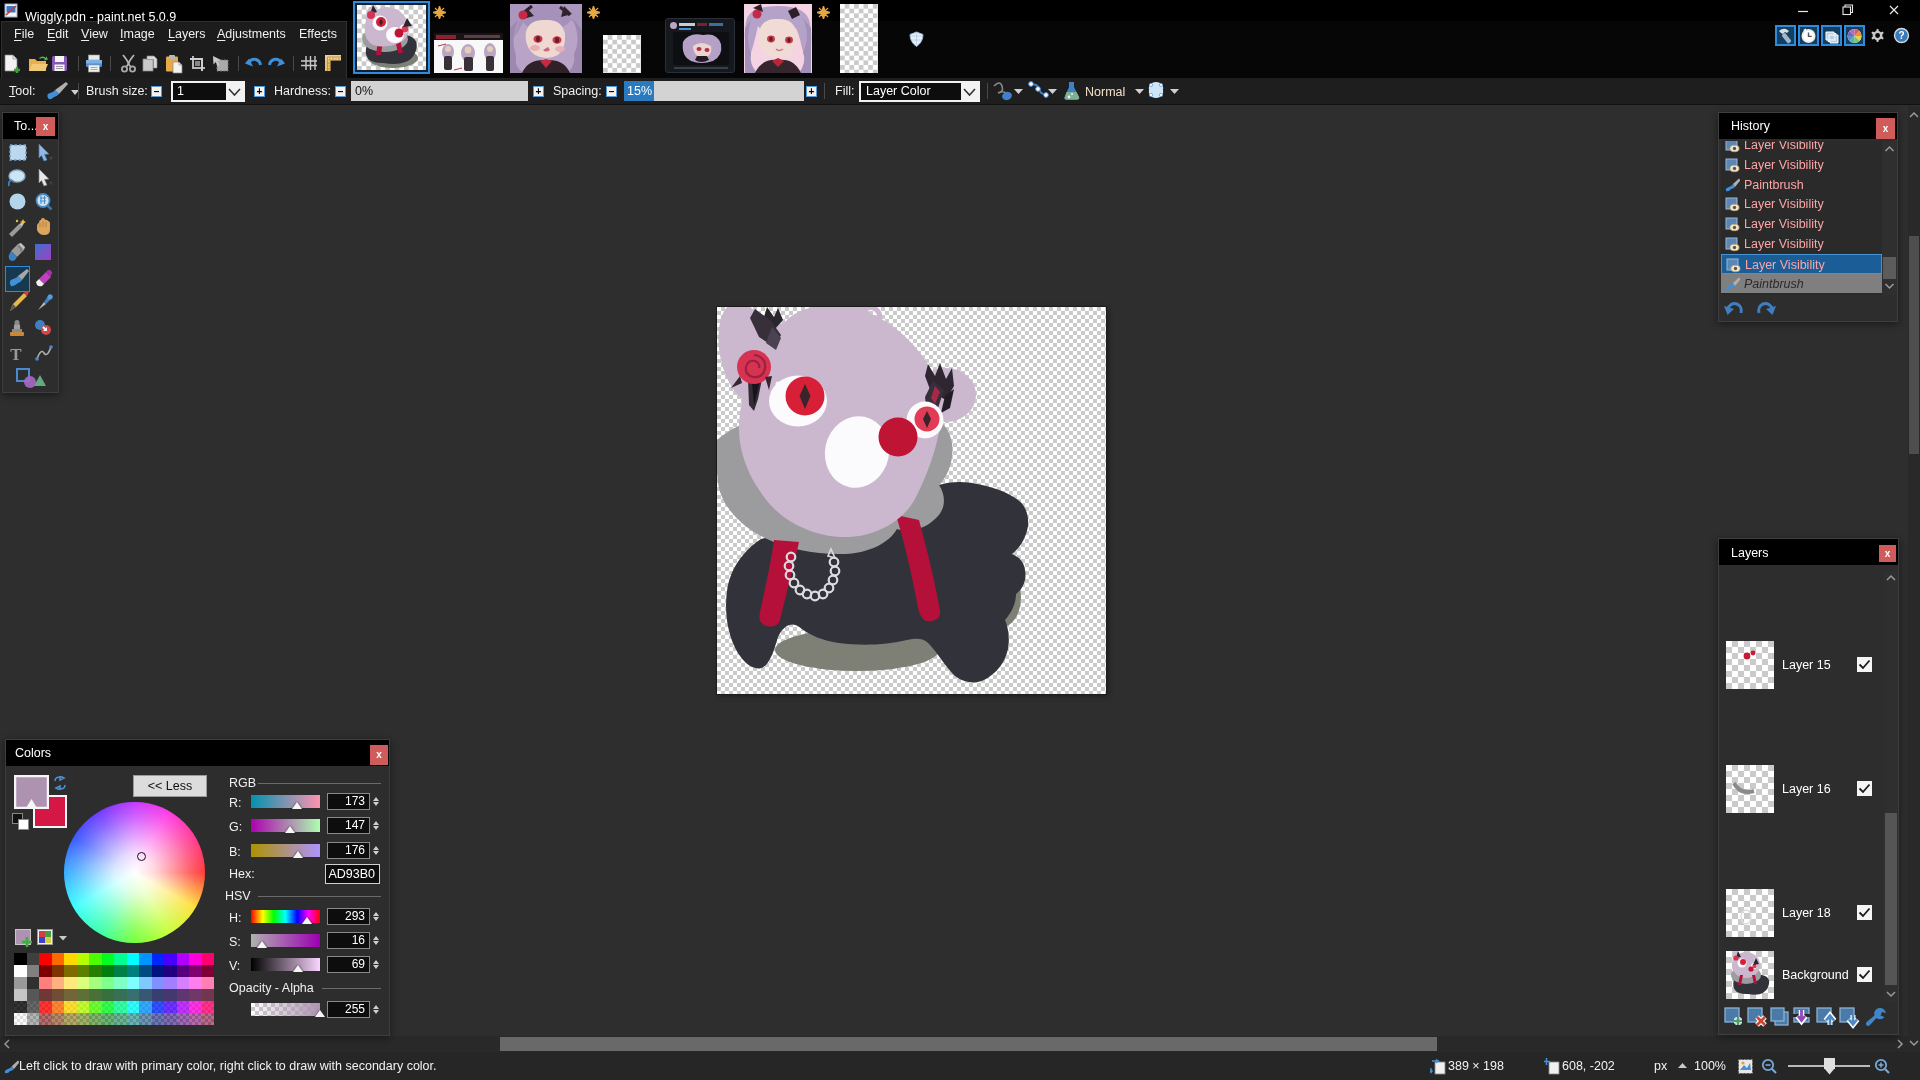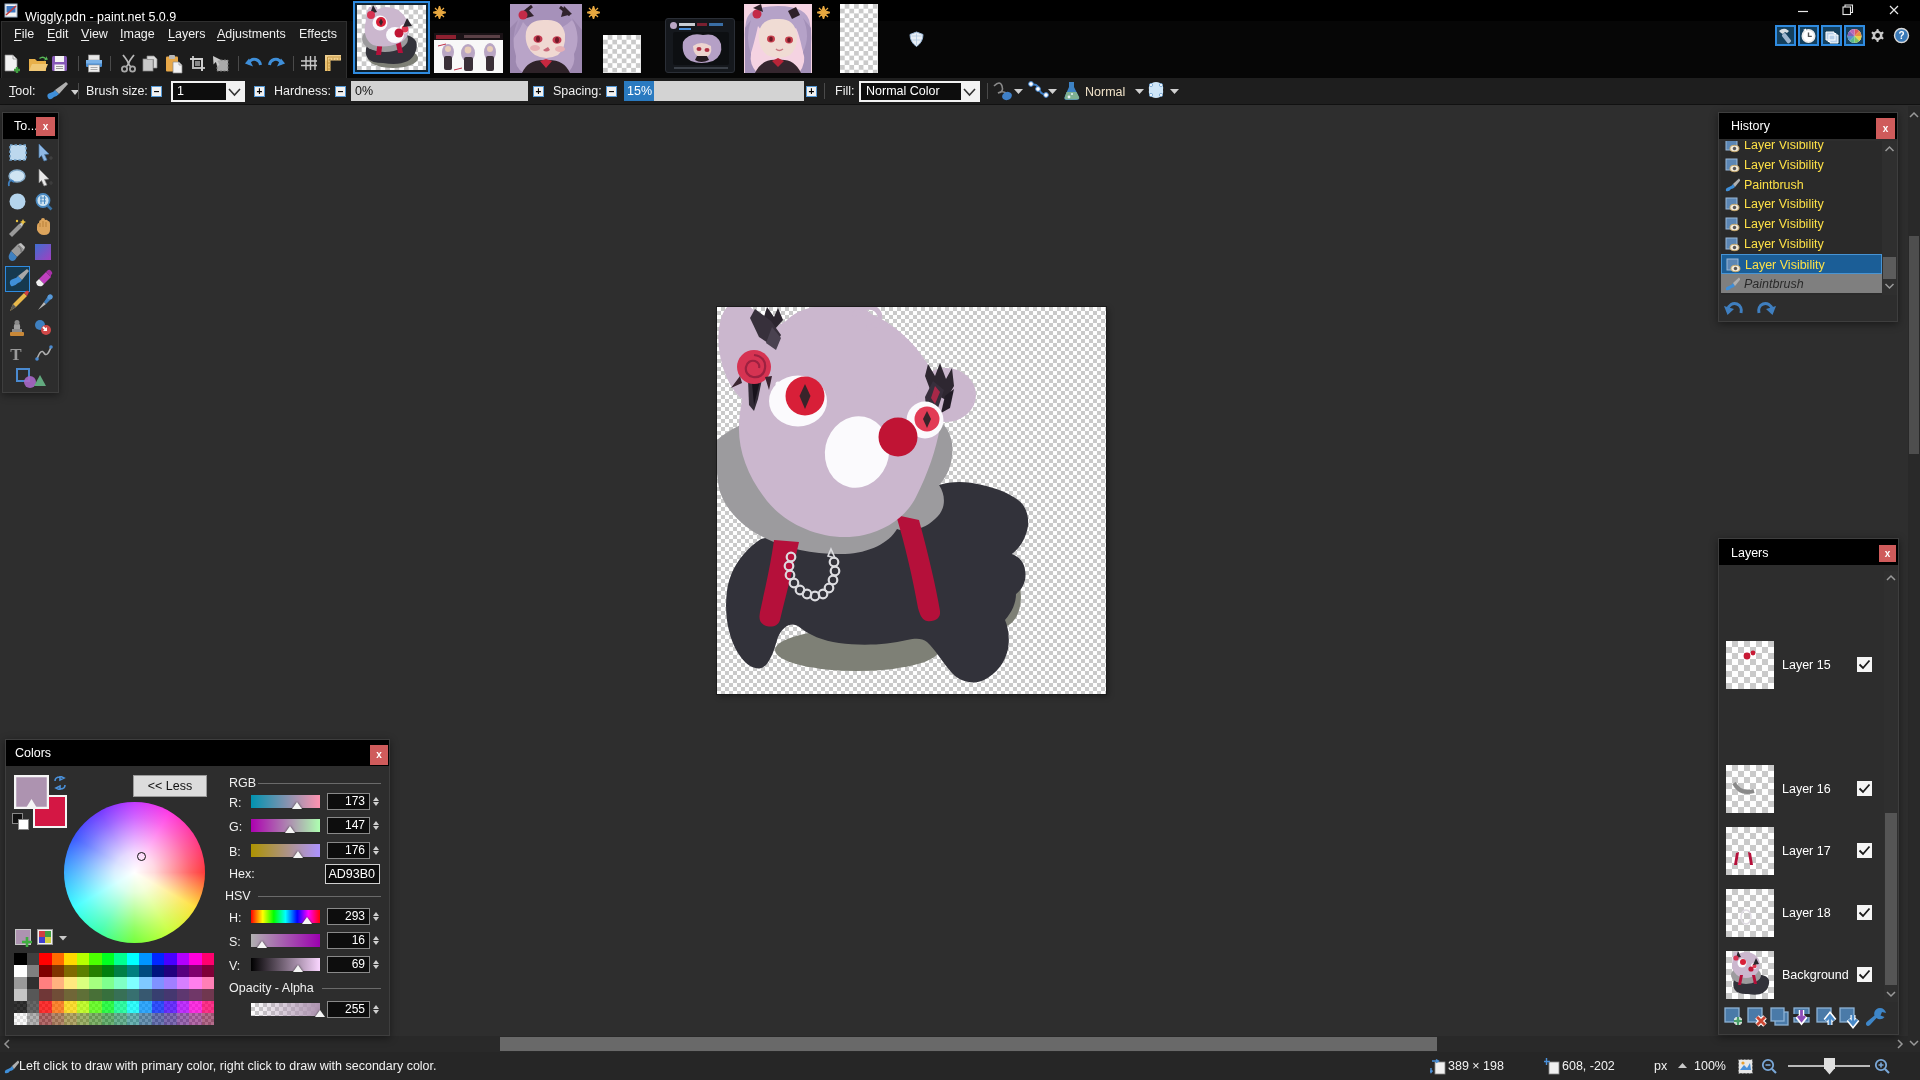--- a/index.html
+++ b/index.html
@@ -31,21 +31,21 @@
   .spin { position:absolute; width:11px; height:17px; }
   .spin:before, .spin:after { content:""; position:absolute; left:2px; border:3.5px solid transparent; }
   .spin:before { top:1px; border-bottom:4px solid #cfcfcf; }
   .spin:after  { bottom:1px; border-top:4px solid #cfcfcf; }
   .valbox { position:absolute; width:43px; height:17px; background:#0d0d0d; border:1px solid #8a8a8a;
     color:#fff; font-size:12px; text-align:right; padding-right:4px; line-height:15px; }
   .ib { position:absolute; width:13px; height:13px; background:#f2f2f2; border:1px solid #5599d6; color:#000;
     font-size:11px; line-height:11px; text-align:center; font-weight:bold; }
   .tri-up { position:absolute; width:0; height:0; border-left:5px solid transparent; border-right:5px solid transparent; border-bottom:7px solid #f5f5f5; }
   .sep { position:absolute; top:83px; width:1px; height:16px; background:#4a4a4a; }
-  .hitem { position:absolute; left:0; width:161px; height:19.8px; color:#fde047; font-size:12.5px; white-space:nowrap; }
+  .hitem { position:absolute; left:0; width:161px; height:19.8px; color:#fca5a5; font-size:12.5px; white-space:nowrap; }
   .hitem svg { position:absolute; left:3px; top:2px; }
   .hitem span { position:absolute; left:23px; top:3px; }
   .litem { position:absolute; left:3px; width:160px; height:56px; }
   .litem .lthumb { position:absolute; left:4px; top:4px; width:48px; height:48px;
      background:conic-gradient(#cacaca 25%, #fff 0 50%, #cacaca 0 75%, #fff 0) 0 0/12px 12px; }
   .litem .lname { position:absolute; left:60px; top:21px; color:#fff; font-size:12.5px; }
   .lcheck { position:absolute; left:135px; top:20px; width:15px; height:15px; background:#f5f5f5; }
   .lcheck svg { position:absolute; left:1px; top:2px; }
   .abs i { position:absolute; width:12.5px; height:12px; display:block; }
 </style>
@@ -224,21 +224,21 @@
   <div class="lbl" style="left:553px">Spacing:</div>
   <div class="ib" style="left:606px;top:86px;width:11px;height:11px;font-size:10px;line-height:9px">–</div>
   <div class="abs" style="left:624px;top:81px;width:180px;height:20px;background:#d3d3d3">
     <div class="abs" style="left:0;top:0;width:30px;height:20px;background:#2a7ac0"></div>
     <div class="abs" style="left:3px;top:3px;color:#fff;font-size:12.5px">15%</div>
   </div>
   <div class="ib" style="left:806px;top:86px;width:11px;height:11px;font-size:10px;line-height:9px">+</div>
   <div class="sep" style="left:824px"></div>
   <div class="lbl" style="left:835px">Fill:</div>
   <div class="abs" style="left:859px;top:81px;width:121px;height:21px;background:#0d0d0d;border:2px solid #f2f2f2">
-    <div class="abs" style="left:5px;top:1px;color:#fff;font-size:12.5px">Normal Color</div>
+    <div class="abs" style="left:5px;top:1px;color:#fff;font-size:12.5px">Layer Color</div>
     <div class="abs" style="left:100px;top:0;width:17px;height:17px;background:#f2f2f2"></div>
     <svg class="abs" style="left:101px;top:4px" width="15" height="10">
         <path d="M2 2 L7.5 8 L13 2" stroke="#333" stroke-width="1.6" fill="none"></path>
       </svg>
   </div>
   <div class="sep" style="left:987px"></div>
   <svg class="abs" style="left:990px;top:80px" width="200" height="24" viewBox="0 0 200 24">
     <path d="M4 6 Q10 0 12 6 Q14 12 8 13 Q14 10 17 14" stroke="#8a8a8a" stroke-width="1.6" fill="none"></path>
     <ellipse cx="17" cy="16" rx="5" ry="4" fill="#3f80c8" transform="rotate(-20 17 16)"></ellipse>
     <path d="M24 9 L33 9 L28.5 14 Z" fill="#d0d0d0"></path>
@@ -657,31 +657,20 @@
           <svg width="13" height="11">
             <path d="M1.5 5.5 L5 9 L11.5 1.5" stroke="#1a1a1a" stroke-width="1.8" fill="none"></path>
           </svg>
         </div>
       </div>
     <div class="litem" style="top:222px">
         <div class="lthumb"><svg width="48" height="48">
             <path d="M8 18 Q14 30 28 26" stroke="#8a8a8a" stroke-width="4" fill="none"></path>
           </svg></div>
         <div class="lname">Layer 16</div>
-      <div class="lcheck">
-          <svg width="13" height="11">
-            <path d="M1.5 5.5 L5 9 L11.5 1.5" stroke="#1a1a1a" stroke-width="1.8" fill="none"></path>
-          </svg>
-        </div>
-      </div>
-    <div class="litem" style="top:284px">
-        <div class="lthumb"><svg width="48" height="48">
-            <path d="M10 26 L13 25 L11 38 L8 38 Z M22 25 L25 26 L27 38 L24 38 Z" fill="#b5103a"></path>
-          </svg></div>
-        <div class="lname">Layer 17</div>
       <div class="lcheck">
           <svg width="13" height="11">
             <path d="M1.5 5.5 L5 9 L11.5 1.5" stroke="#1a1a1a" stroke-width="1.8" fill="none"></path>
           </svg>
         </div>
       </div>
     <div class="litem" style="top:346px">
         <div class="lthumb"><svg width="48" height="48">
             <ellipse cx="20" cy="28" rx="5" ry="7" fill="none" stroke="#e0dce4" stroke-width="1.5"></ellipse>
           </svg></div>

